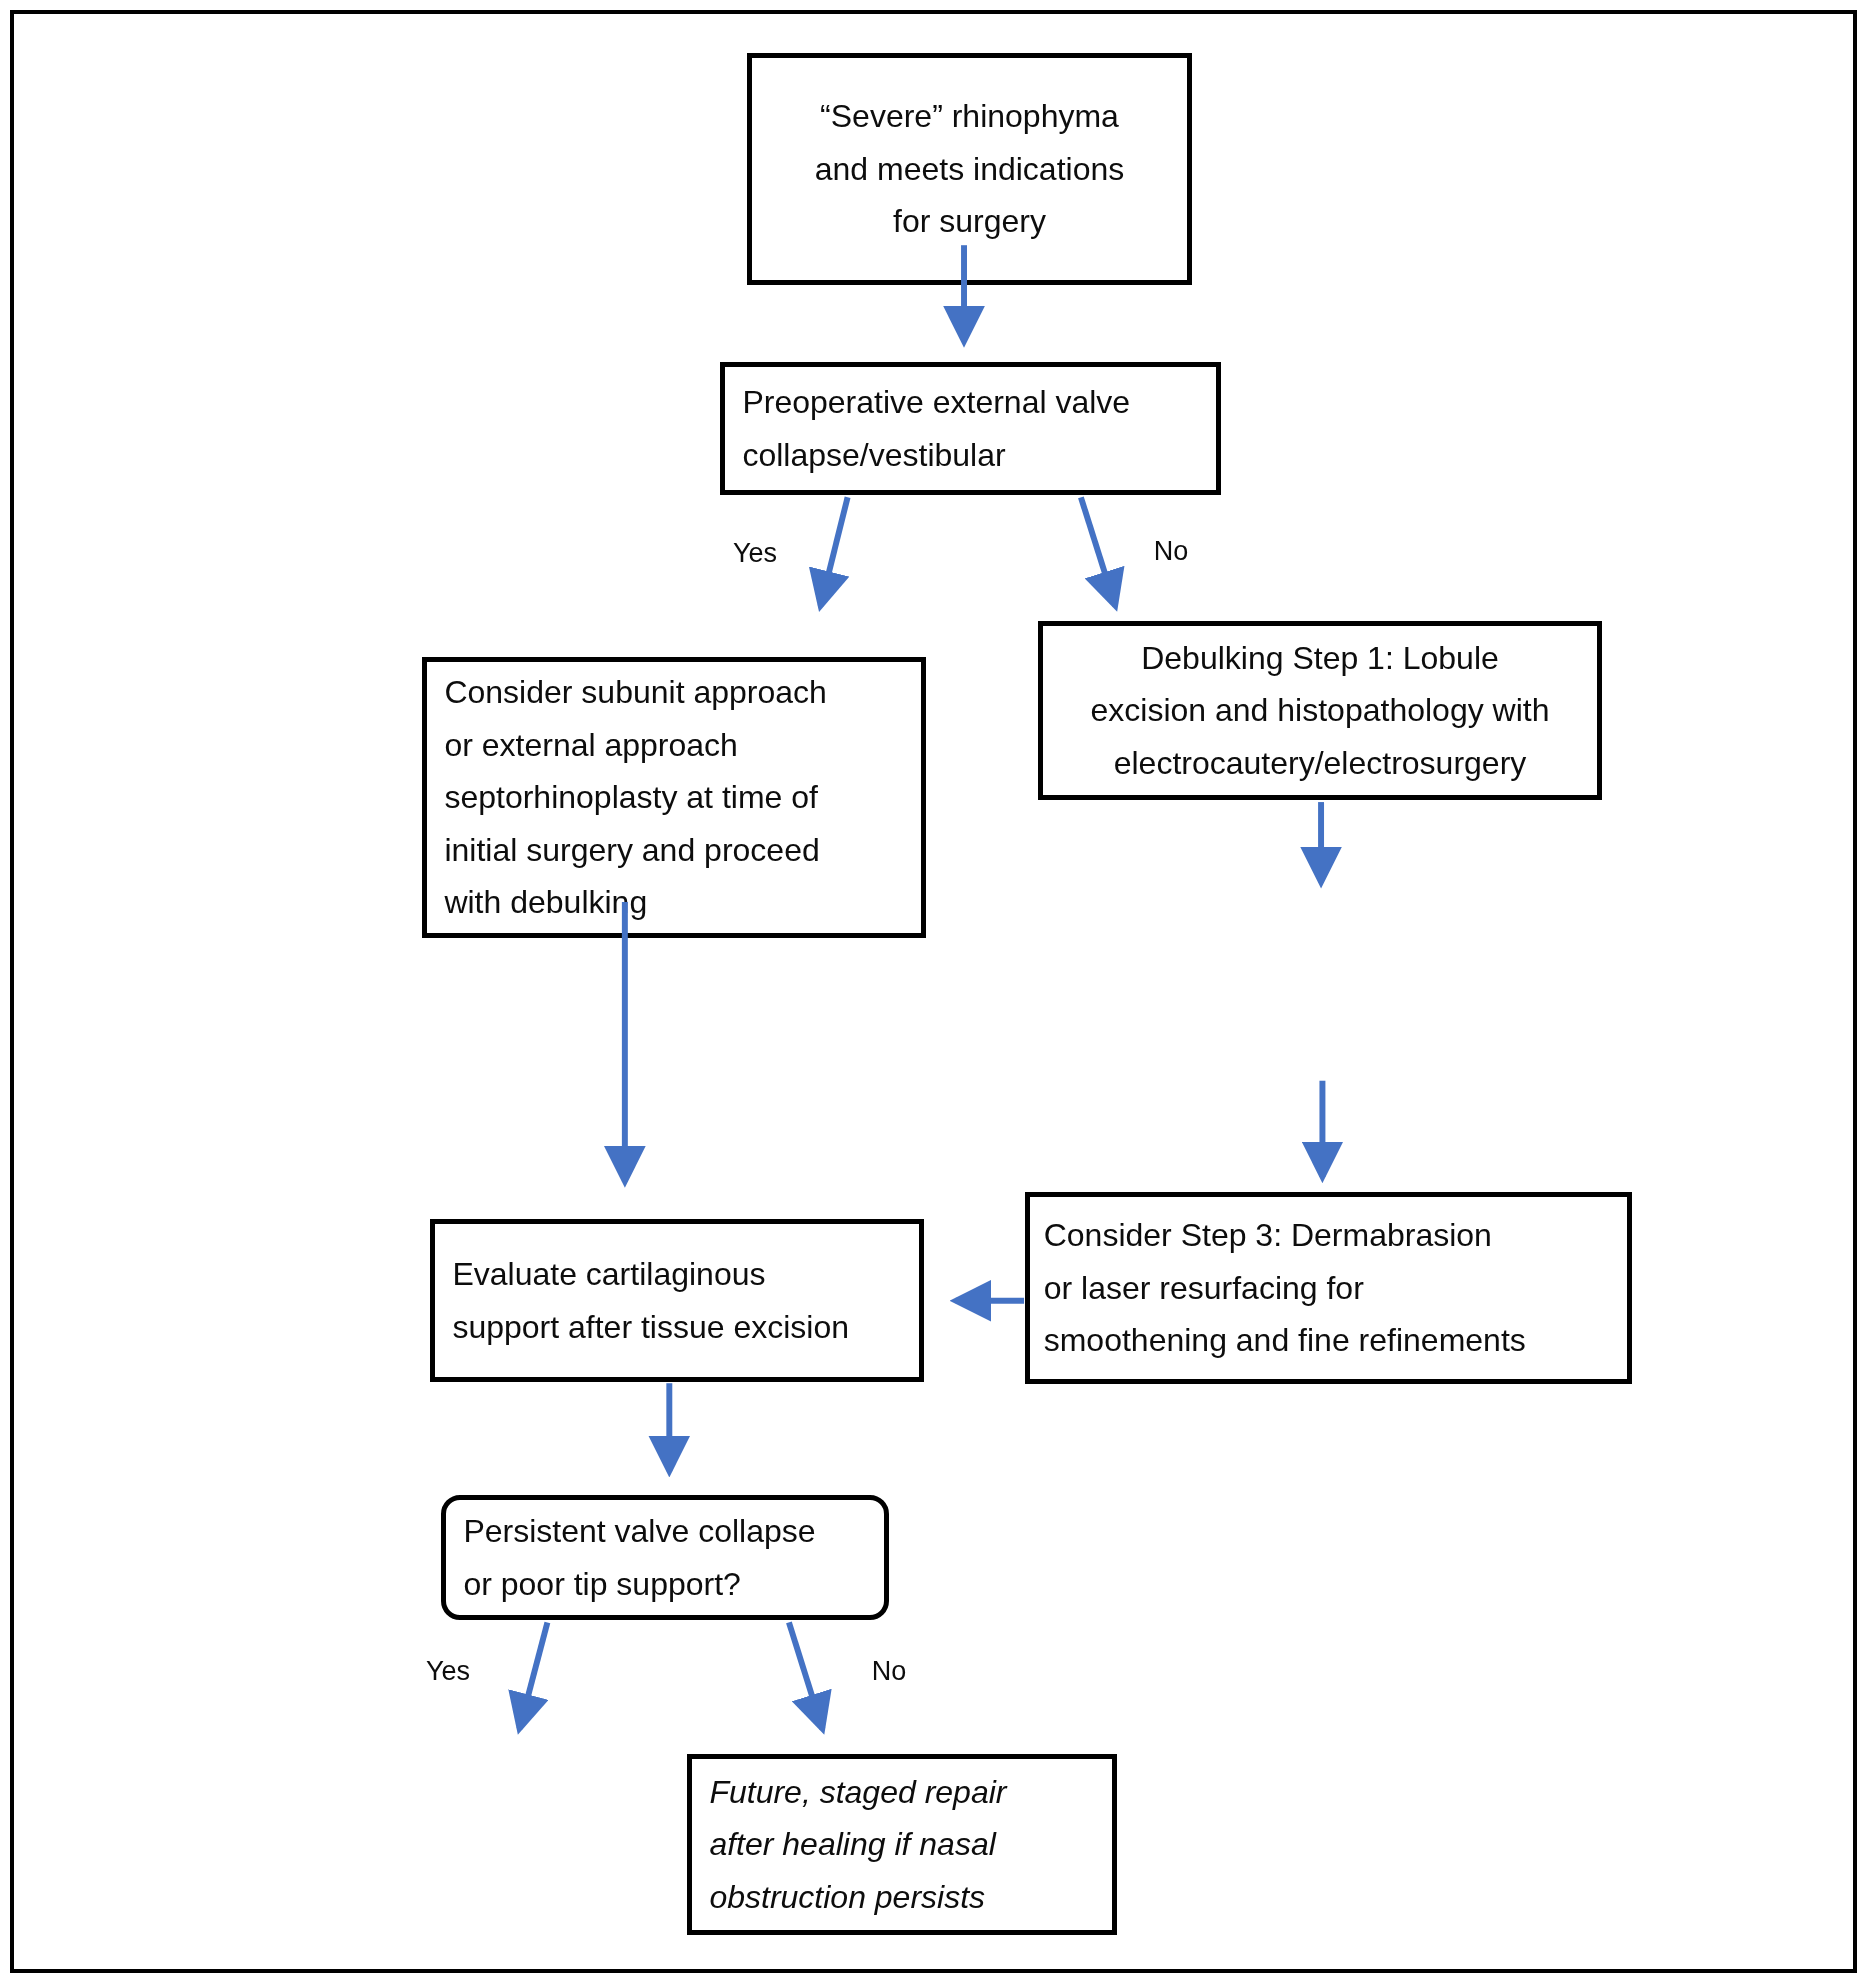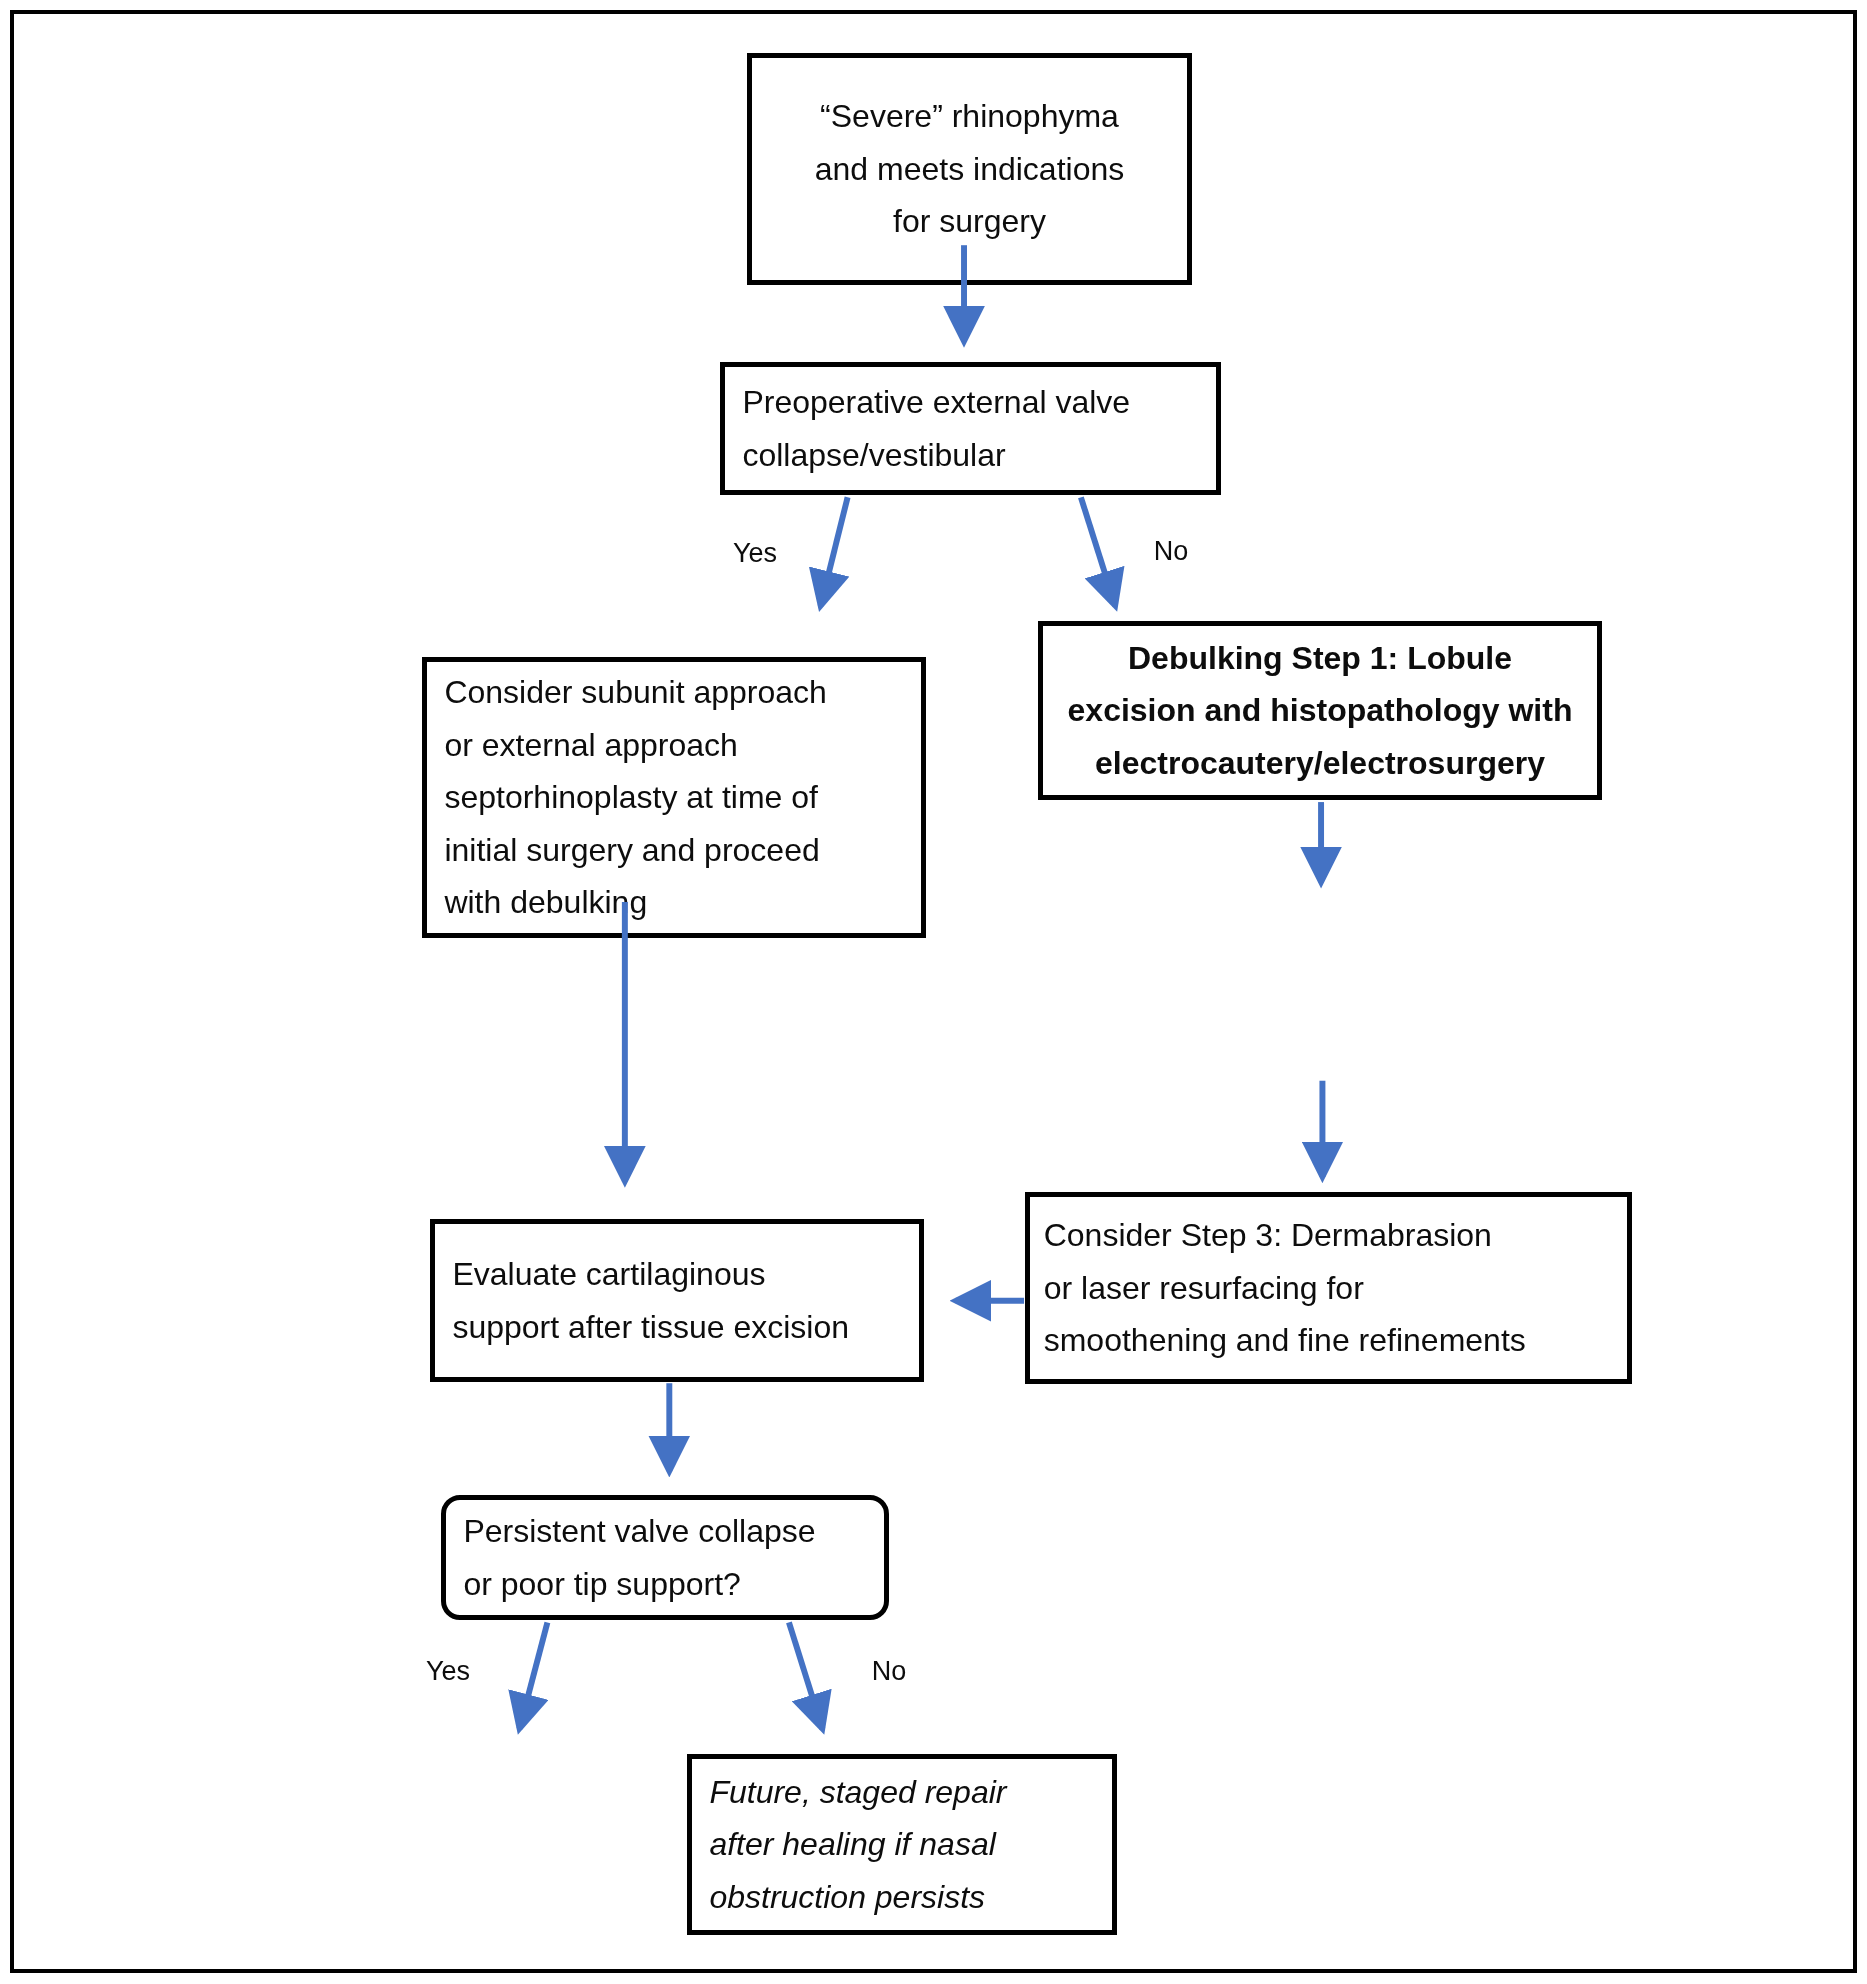--- a/index.html
+++ b/index.html
@@ -37,21 +37,21 @@
     line-height:1.64;
     white-space:pre-line;
     padding:0 17.4px;
   }
   .node.center{justify-content:center;text-align:center;}
   .node.left{justify-content:flex-start;text-align:left;}
 
   .n-start     {left:747px; top:41px;   width:445px;  height:232px;margin-top:12px;}
   .n-preop     {left:720px; top:362px;  width:501px; height:133px;}
   .n-consider  {left:422px;  top:657px; width:504px; height:281px;}
-  .n-step1     {left:1038px; top:621px; width:564px; height:179px; padding:0 9.2px;font-weight:bold;}
+  .n-step1     {left:1038px; top:621px; width:564px; height:179px; padding:0 9.2px;}
   .n-step2     {left:1047px; top:900px; width:550px; height:179px;}
   .n-step3     {left:1025px; top:1192px; width:607px; height:192px; padding:0 13.7px;}
   .n-evaluate  {left:430px;  top:1219px; width:494px; height:163px;}
   .n-persistent{left:441px;  top:1495px; width:448px;  height:125px;border-radius:19px;}
   .n-grafting  {left:220px;  top:1752px; width:433px;  height:136px;}
   .n-future    {left:687px; top:1754px; width:430px;  height:181px;font-style:italic;}
 
   .lbl{
     position:absolute;
     transform:translate(-50%,-50%);

